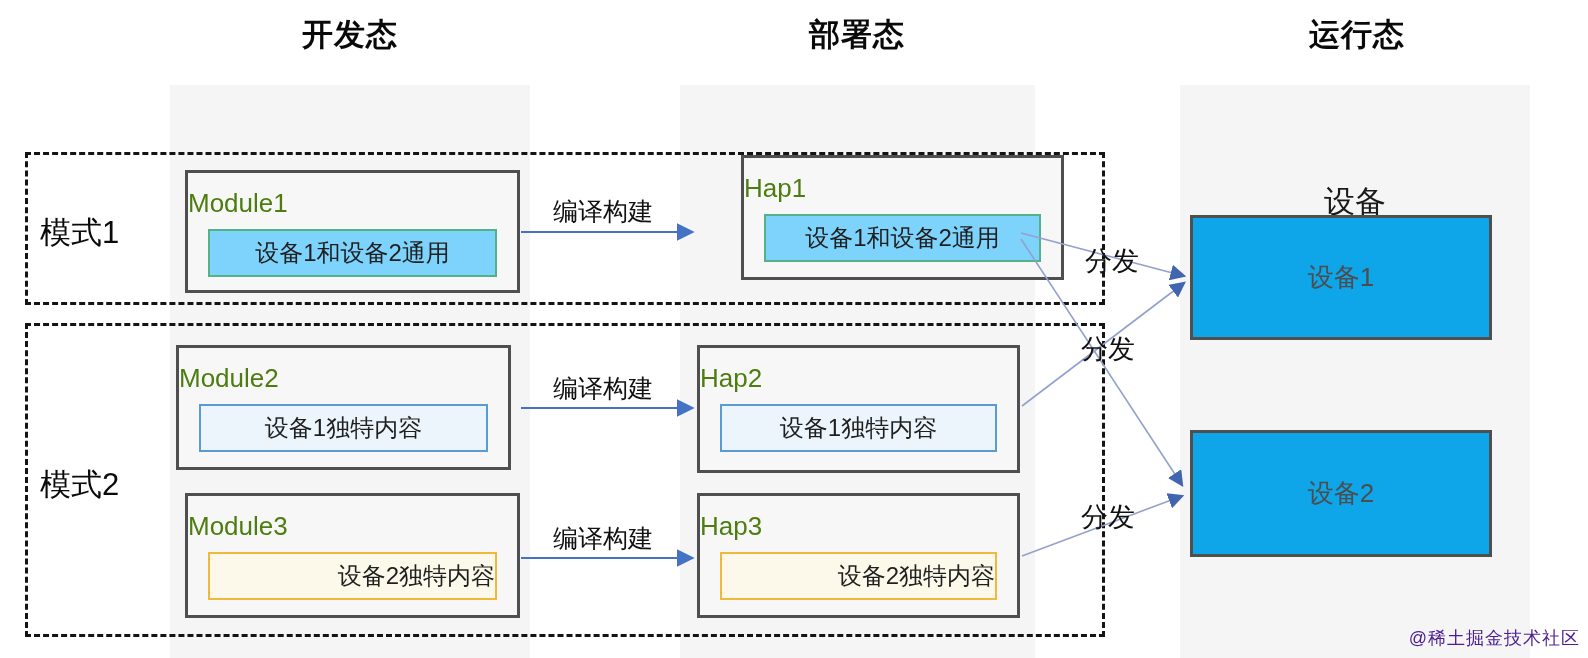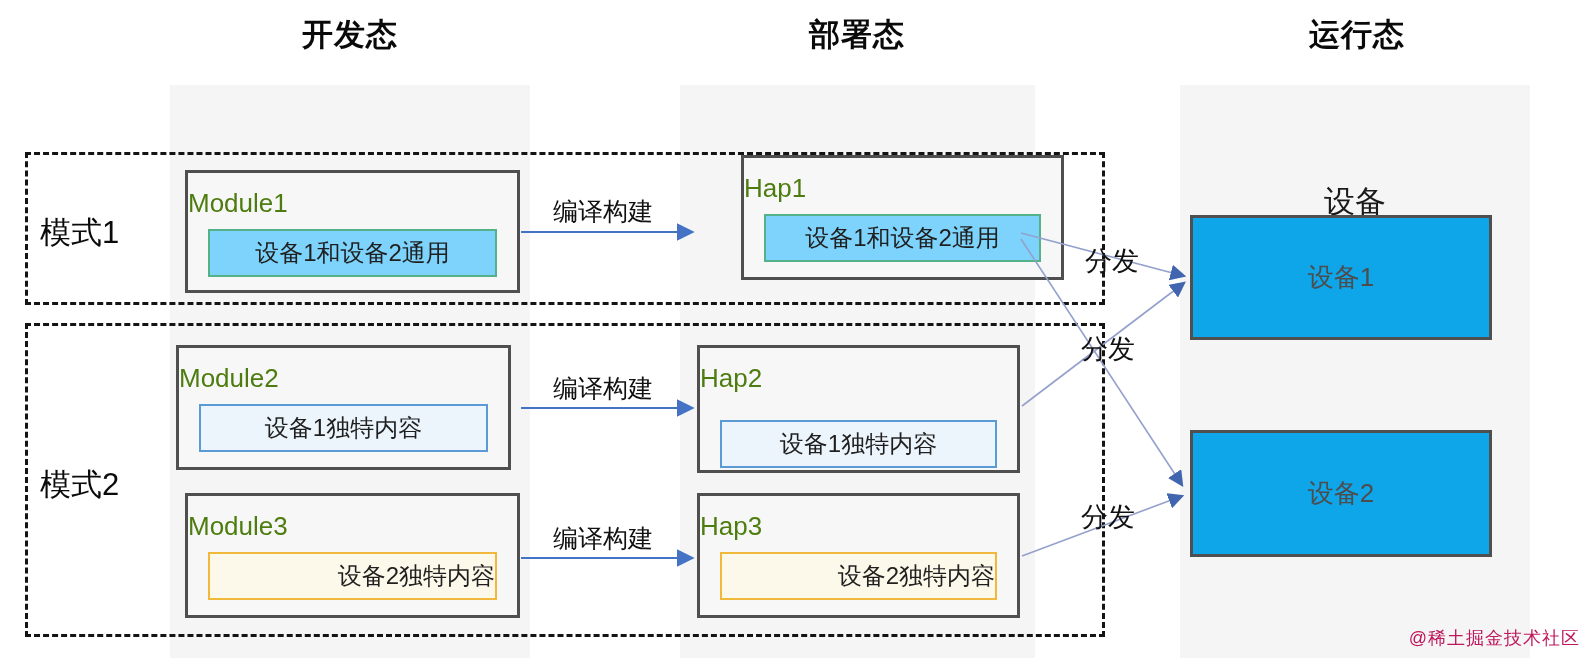--- a/index.html
+++ b/index.html
@@ -33,21 +33,21 @@
   .dbox{position:absolute;box-sizing:border-box;border:3px solid #4f4f4f;background:#0ea5e9;
     display:flex;align-items:center;justify-content:center;font-size:26px;color:#4d4d4d;}
 
   
   .edge-label{position:absolute;transform:translate(-50%,-50%);font-size:25px;color:#111;white-space:nowrap;}
   .edge-label.distribute{font-size:27px;}
 
   
   #wires{position:absolute;left:0;top:0;width:1588px;height:658px;pointer-events:none;}
 
-  .watermark{position:absolute;right:8px;bottom:8px;font-size:18px;color:#be185d;letter-spacing:1px;margin-left:22px;}
+  .watermark{position:absolute;right:8px;bottom:8px;font-size:18px;color:#4c1d95;letter-spacing:1px;margin-left:22px;}
 </style>
 </head>
 <body>
 
 <div id="canvas">
 
   <div class="col-heading" style="left:250px;width:200px;">开发态</div>
   <div class="col-heading" style="left:757px;width:200px;">部署态</div>
   <div class="col-heading" style="left:1257px;width:200px;">运行态</div>
 
@@ -76,21 +76,21 @@
   </div>
   <div class="obox" style="left:185px;top:493px;width:335px;height:125px;">
     <div class="obox-title">Module3</div>
     <div class="ibox ibox-yellow">设备2独特内容</div>
   </div>
 
   <div class="obox" style="left:697px;top:155px;width:323px;height:125px;margin-left:44px;">
     <div class="obox-title">Hap1</div>
     <div class="ibox ibox-green">设备1和设备2通用</div>
   </div>
-  <div class="obox" style="left:697px;top:345px;width:323px;height:128px;gap:16px;">
+  <div class="obox" style="left:697px;top:345px;width:323px;height:128px;">
     <div class="obox-title">Hap2</div>
     <div class="ibox ibox-blue">设备1独特内容</div>
   </div>
   <div class="obox" style="left:697px;top:493px;width:323px;height:125px;">
     <div class="obox-title">Hap3</div>
     <div class="ibox ibox-yellow">设备2独特内容</div>
   </div>
 
   <div class="dbox" style="left:1190px;top:215px;width:302px;height:125px;">
     <span>设备1</span>

